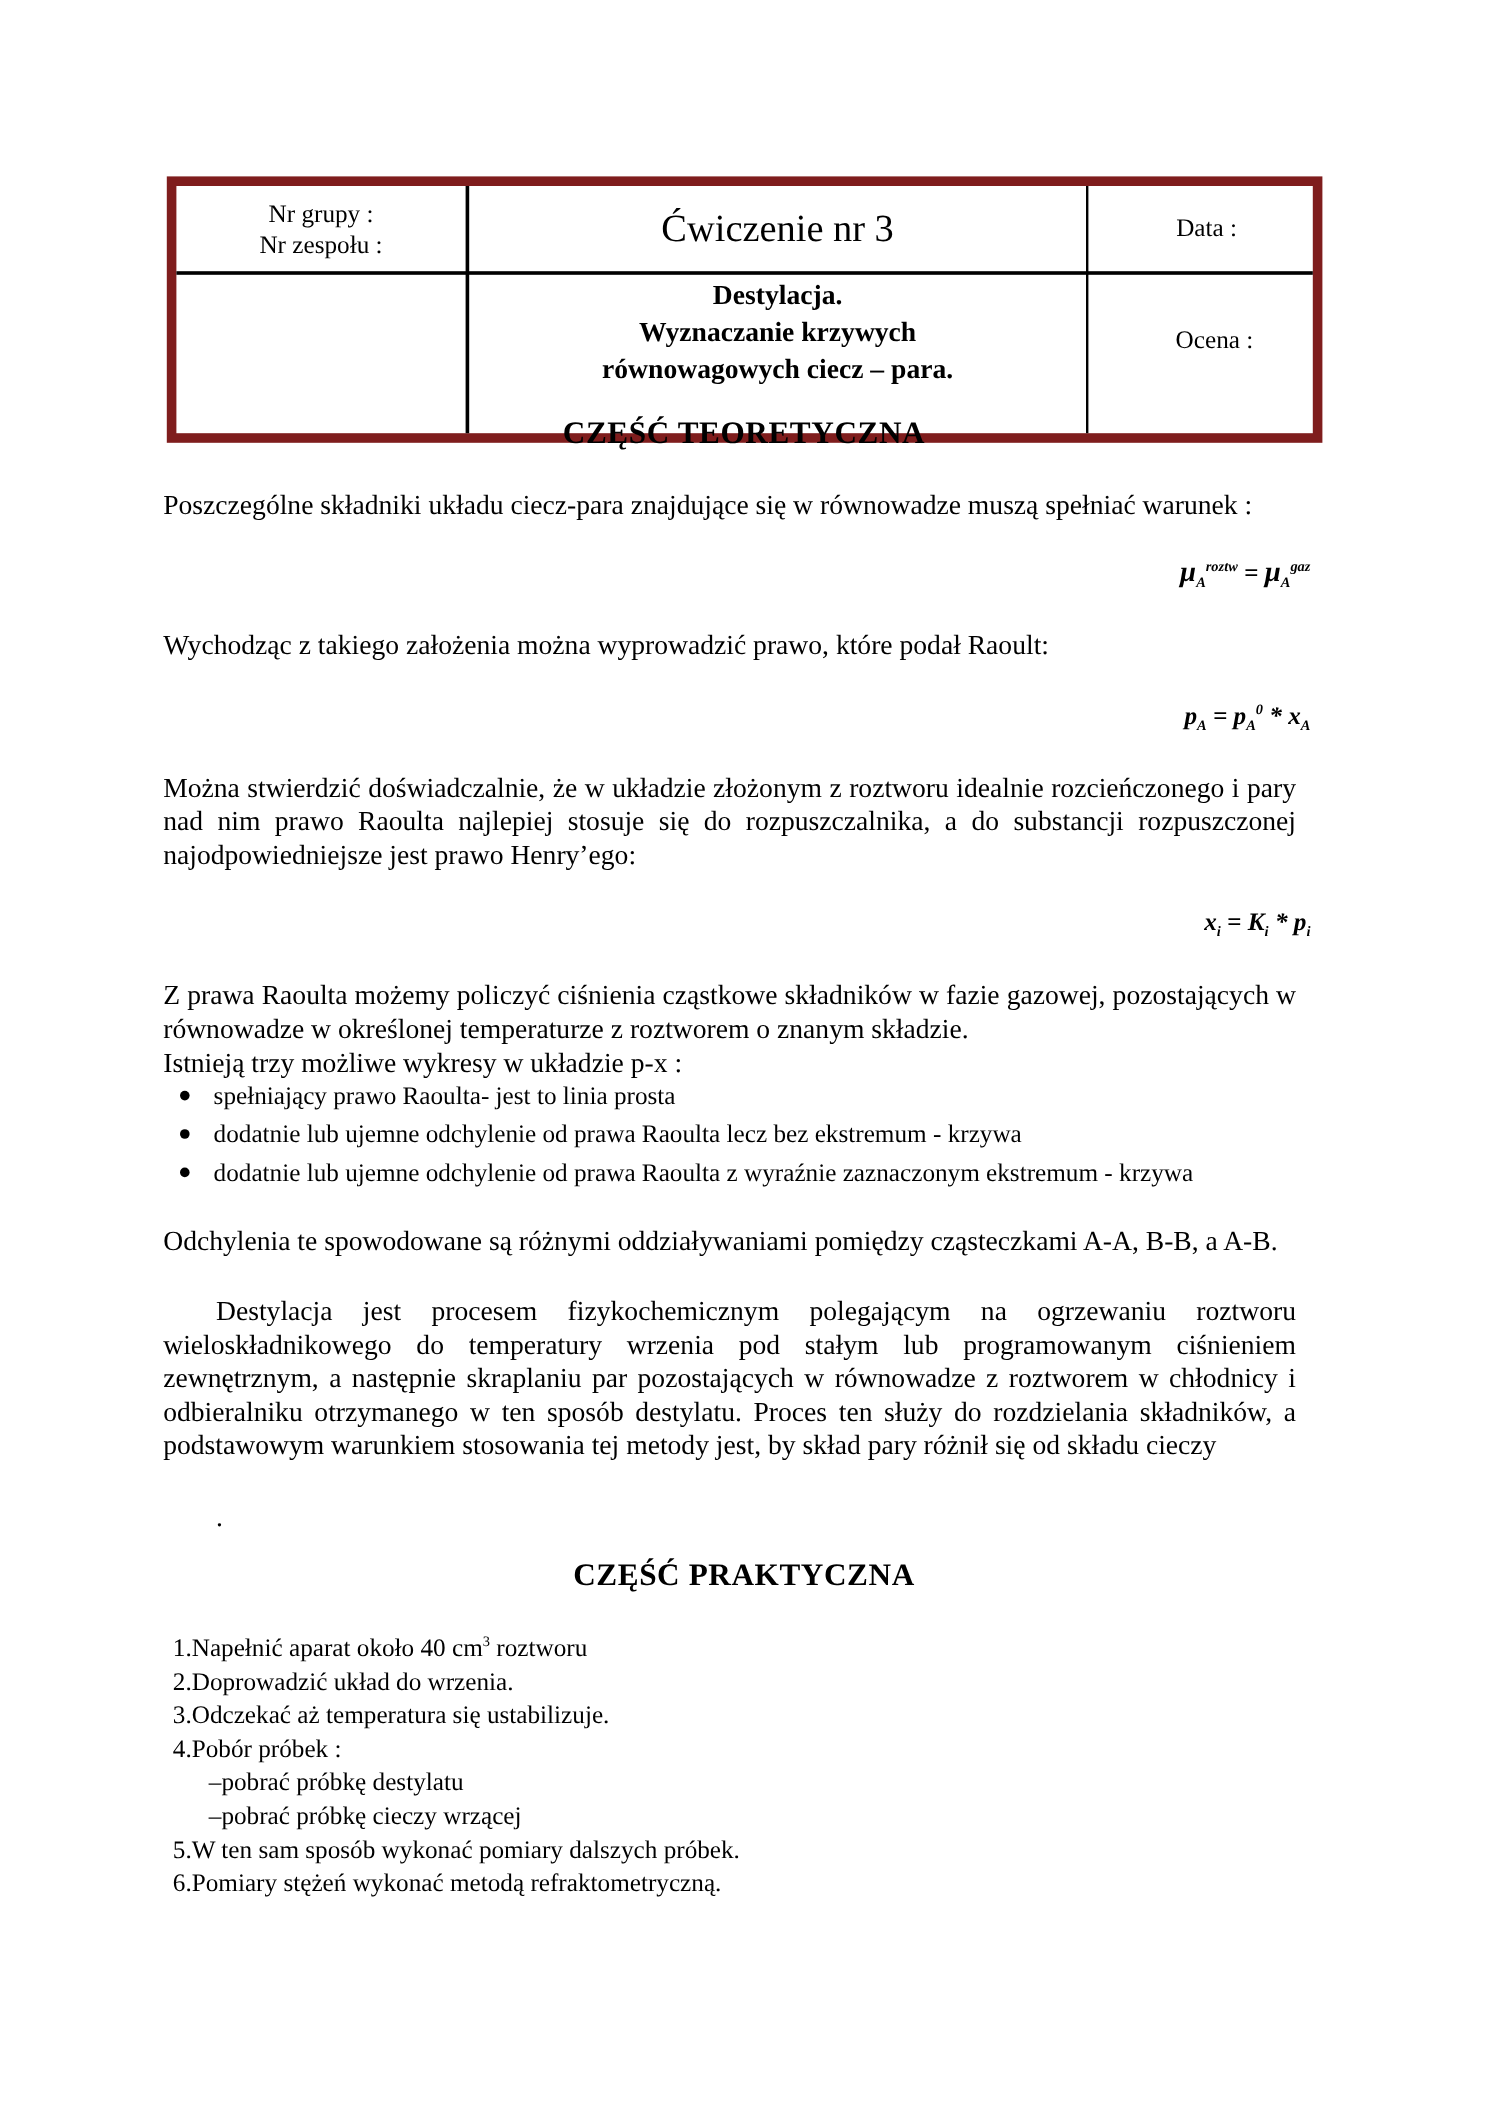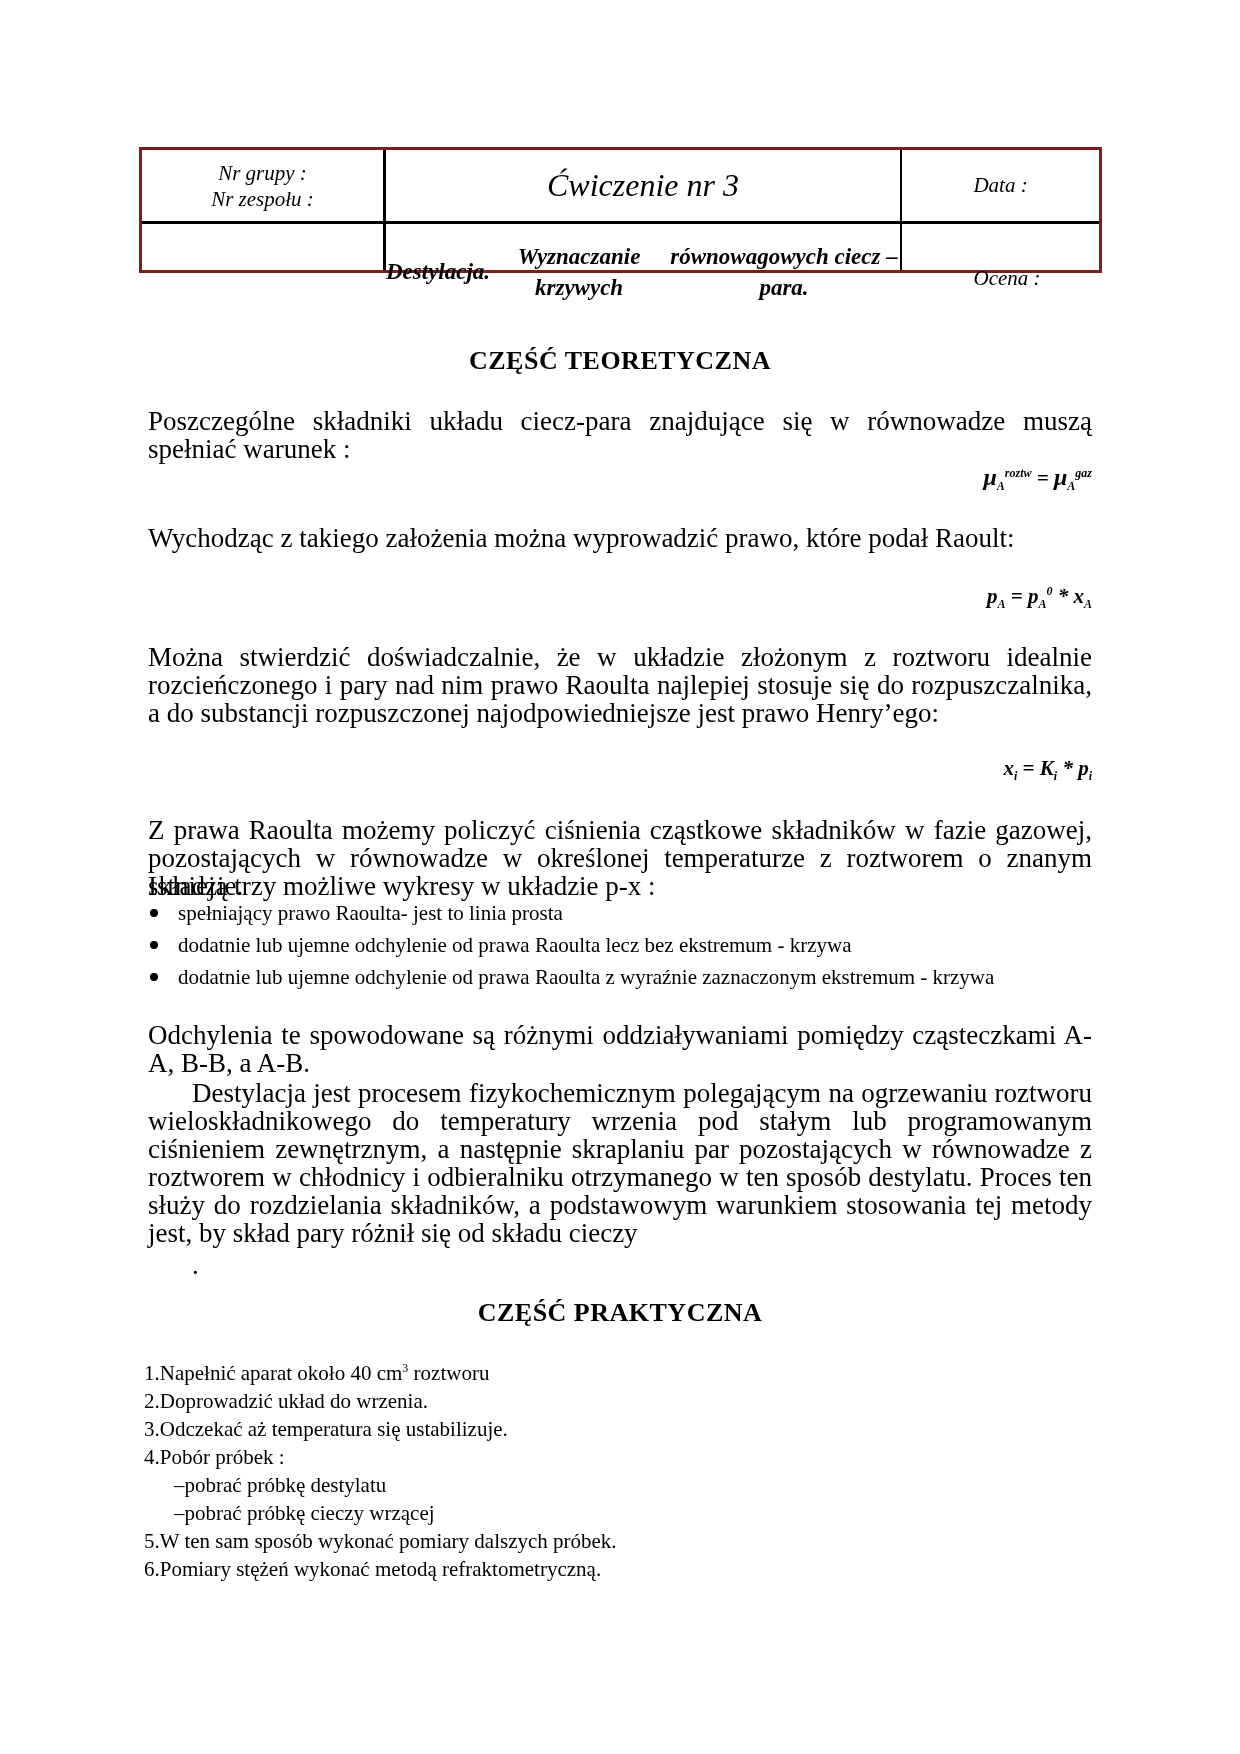--- a/index.html
+++ b/index.html
@@ -1,40 +1,40 @@
 <!DOCTYPE html>
 <html><head>
   <meta charset="utf-8">
   <style>
     html, body { margin: 0; padding: 0; background: #ffffff; }
     body { width: 1240px; height: 1754px; position: relative; overflow: hidden;
            font-family: "Liberation Serif", "DejaVu Serif", serif; color: #000; }
 
     
-    .hdr { position: absolute; left: 139px; top: 147px; width: 963px; height: 126px;
-           border: 3px solid #7f1d1d; box-sizing: border-box; font-style: italic; }
+    .hdr { position: absolute; left: 139px; top: 147px; width: 963px; height: 222px;
+           border: 8px solid #7f1d1d; box-sizing: border-box; }
     .hdr .cell { position: absolute; box-sizing: border-box; display: flex;
                  align-items: center; justify-content: center; text-align: center; }
     .vline { position: absolute; top: 0; bottom: 0; width: 0; }
     .v1 { left: 241px; border-left: 3px solid #000; }
     .v2 { left: 758px; border-left: 2px solid #000; }
     .hline { position: absolute; left: 0; right: 0; top: 71px; border-top: 3px solid #000; }
 
     .c-group { left: 0; top: 0; width: 241px; height: 71px; font-size: 21px; line-height: 26px;
                flex-direction: column; }
     .c-title { left: 244px; top: 0; width: 514px; height: 71px; font-size: 32px; border-radius: 24px; }
     .c-data  { left: 760px; top: 0; width: 197px; height: 71px; font-size: 21px; border-radius: 20px; }
     .c-empty { left: 0; top: 74px; width: 241px; height: 95px; }
     .c-sub   { left: 244px; top: 74px; width: 514px; height: 95px; font-size: 23px; font-weight: bold;
-               line-height: 31px; }
+               line-height: 31px; flex-direction: column; }
     .c-ocena { left: 760px; top: 74px; width: 197px; height: 95px; font-size: 21px;
                align-items: flex-start; justify-content: flex-start; padding: 14px 0 0 13px; }
 
     
-    .txt { position: absolute; left: 148px; width: 944px; font-size: 27px; line-height: 28px; }
+    .txt { position: absolute; left: 136px; width: 944px; font-size: 23px; line-height: 28px; }
     .just { text-align: justify; text-align-last: auto; }
     .h2 { position: absolute; left: 148px; width: 944px; text-align: center; font-weight: bold;
           font-size: 26px; letter-spacing: 0.5px; }
     .formula { position: absolute; left: 148px; width: 944px; text-align: right;
                font-weight: bold; font-style: italic; font-size: 21px; }
     .formula sub, .formula sup { font-size: 12px; }
     .formula .mu { font-size: 24px; }
 
     .bullets { position: absolute; left: 148px; width: 944px; font-size: 21px; line-height: 28px; }
     .bullets .b { position: relative; padding-left: 30px; text-align: justify; margin-bottom: 4px; }

